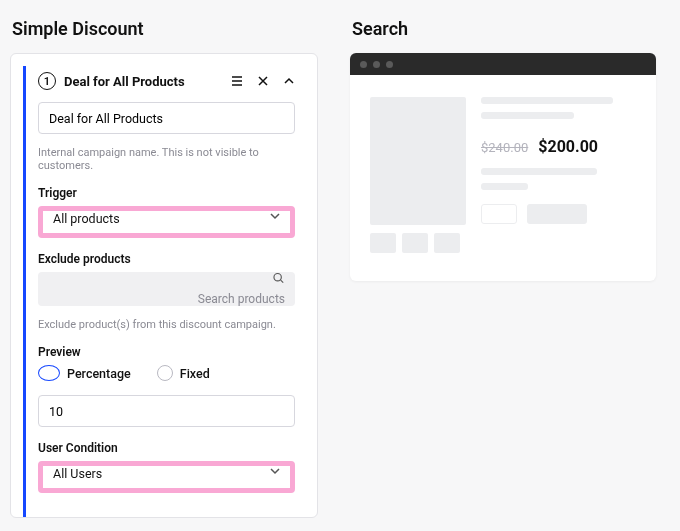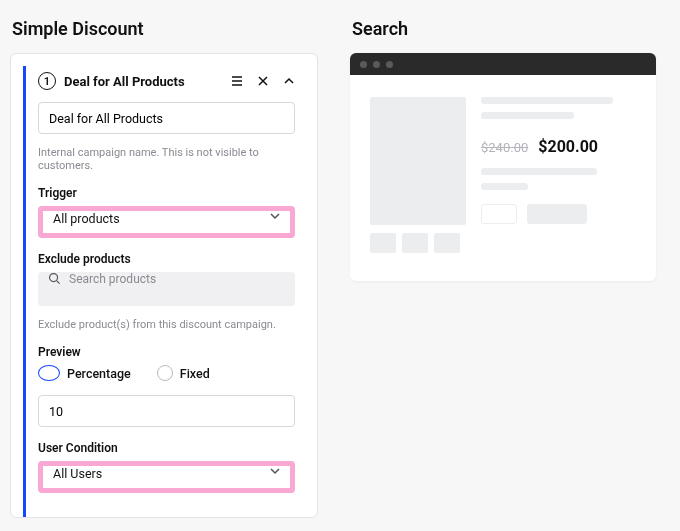--- a/index.html
+++ b/index.html
@@ -17,21 +17,21 @@
   .panel-title { font-size:13px; font-weight:700; flex:1; }
   .head-icons { display:flex; gap:14px; }
   .hicon svg { width:12px; height:12px; display:block; }
 
   .field-block { margin-bottom:14px; }
   .label { font-size:12px; font-weight:600; margin-bottom:6px; }
   .inp { width:100%; height:32px; border:1px solid #d7d7de; border-radius:4px; padding:0 10px; font-size:12.5px; }
   .sel { width:100%; height:32px; border:5px solid #f9a8d4; border-radius:4px; padding:0 10px; font-size:12.5px; display:flex; align-items:flex-start; justify-content:space-between; background:#fff; }
   .sel svg { width:10px; height:10px; }
   .hint { font-size:11px; color:#8a8a93; margin-top:12px; }
-  .search-box { background:#f0f0f2; border-radius:4px; height:34px; display:flex; align-items:flex-start; padding:0 10px; gap:8px; }
+  .search-box { background:#f0f0f2; border-radius:4px; height:34px; display:flex; align-items:flex-end; padding:0 10px; gap:8px;flex-direction:column; }
   .search-box svg { width:13px; height:13px; }
   .search-box span { font-size:12px; color:#8a8a93; }
   .radios { display:flex; gap:26px; margin-top:4px; }
   .radio { display:flex; align-items:flex-end; gap:7px; font-size:12.5px; font-weight:500; }
   .rdot { width:16px; height:16px; border-radius:50%; border:1.5px solid #b9b9c2; display:flex; align-items:center; justify-content:center; }
   .rdot.sel { border-color:#1547ff; }
   .rdot.sel::after { content:""; width:8px; height:8px; border-radius:50%; background:#1547ff; }
 
   
   .preview-card { background:#fff; border-radius:6px; box-shadow:0 1px 3px rgba(0,0,0,.05); overflow:hidden; }

